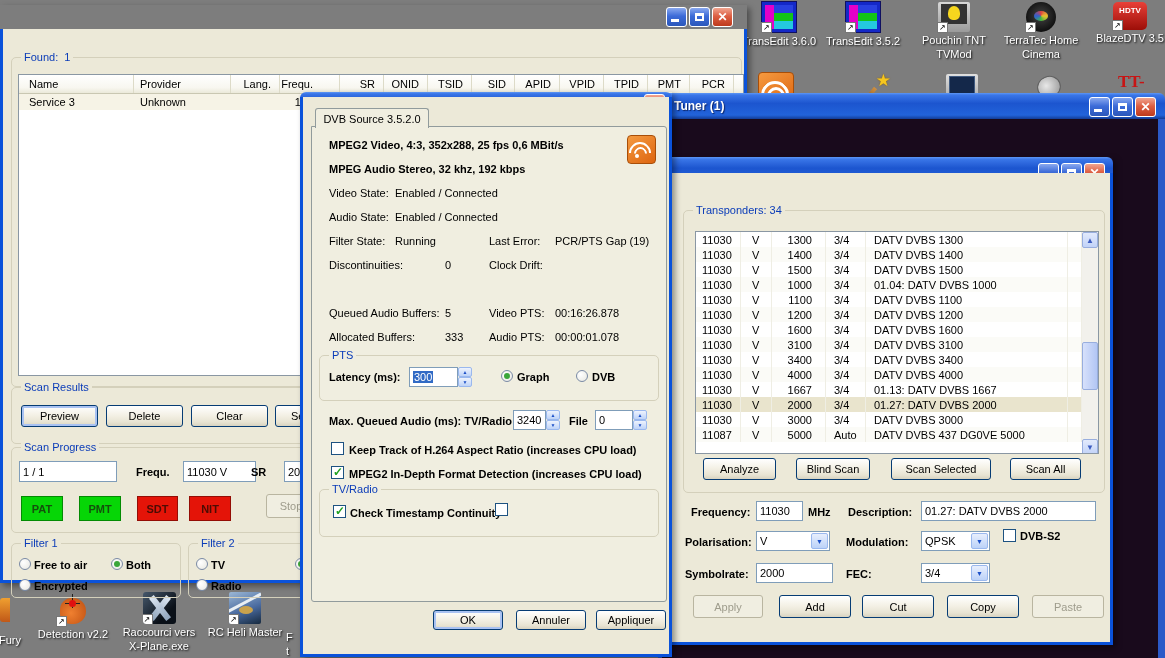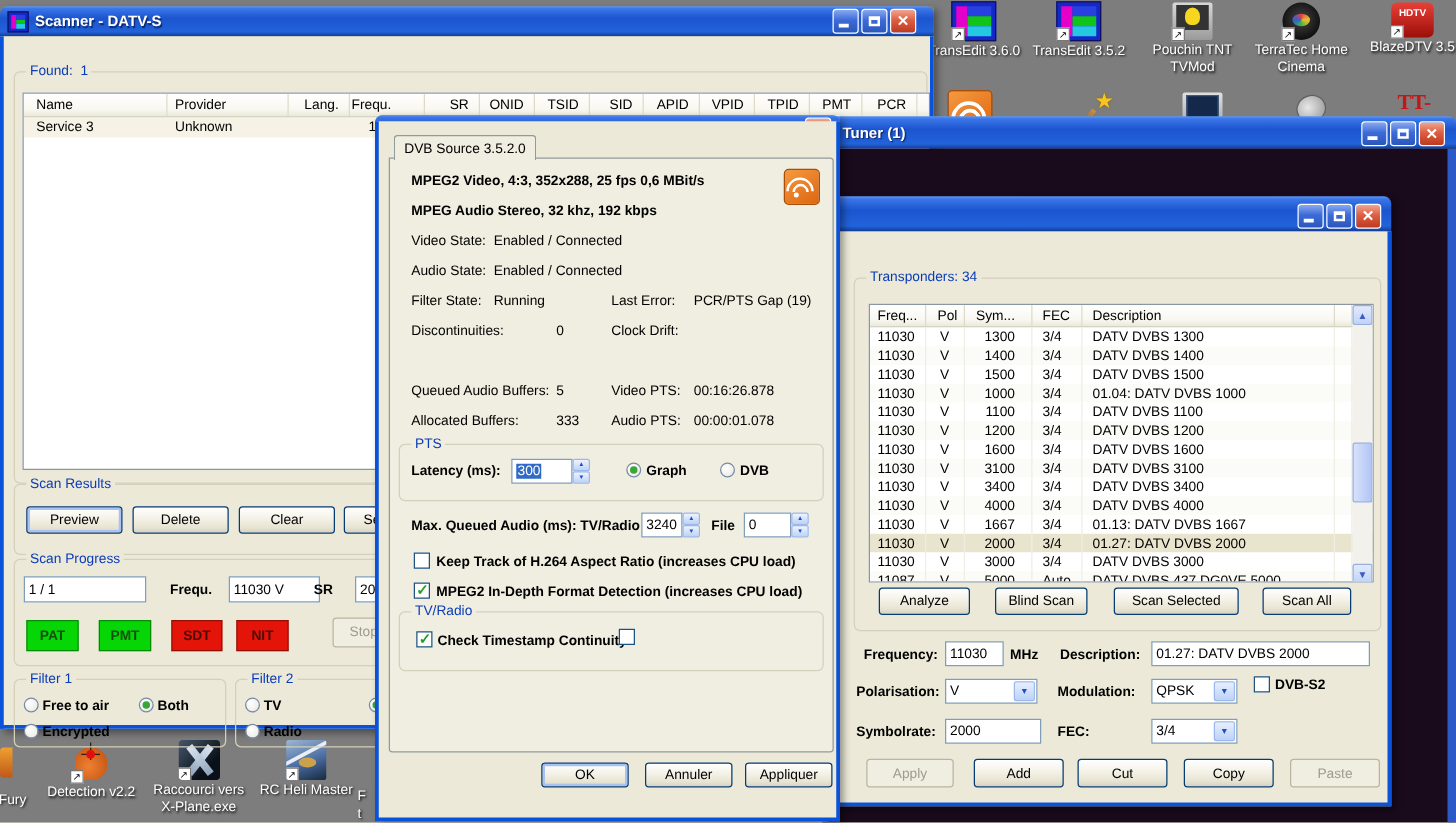--- a/index.html
+++ b/index.html
@@ -228,29 +228,20 @@
         <span class="body"></span>
         <span class="sc"></span>
       </div>
     <div class="dlabel">RC Heli Master</div>
   </div>
   <span class="frag" style="left:286px;top:631px">F</span>
   <span class="frag" style="left:286px;top:645px">t</span>
 </div>
 
 <div class="win shadow" id="scanner" style="left:0;top:5px;width:747px;height:578px;z-index:1">
-  <div class="titlebar" style="height:24px">
-    <span class="i-te" style="width:15px;height:15px;margin:0 5px 0 3px;transform:scale(1);">
-        <span class="m" style="left:2px;top:2px;width:4px;height:11px"></span>
-        <span class="b1" style="left:6px;top:2px;right:2px;height:4px"></span>
-        <span class="b2" style="left:6px;top:6px;right:2px;height:3px"></span>
-        <span class="b3" style="left:6px;top:9px;right:2px;height:4px"></span>
-      </span>
-    <span>Scanner - DATV-S</span>
-  </div>
   <div class="tbtns" style="right:14px;top:2px">
     <span class="tb">
         <span class="g-min"></span>
       </span>
     <span class="tb">
         <span class="g-max"></span>
       </span>
     <span class="tb close">
         <span class="g-x">✕</span>
       </span>
@@ -363,35 +354,27 @@
     <span class="tb">
         <span class="g-min"></span>
       </span>
     <span class="tb">
         <span class="g-max"></span>
       </span>
     <span class="tb close">
         <span class="g-x">✕</span>
       </span>
   </div>
-  <div class="client" style="top:28px">
+  <div class="client" style="top:16px">
 
     <div class="gb" style="left:28px;top:37px;width:422px;height:283px">
       <span class="gbl">Transponders: 34</span>
     </div>
 
     <div class="tbl grid" style="left:40px;top:58px;width:404px;height:223px">
-      <div class="trow hrow" style="height:17px">
-        <span class="hcell" style="width:45px;padding-left:6px">Freq...</span>
-        <span class="hcell" style="width:31px;padding-left:9px">Pol</span>
-        <span class="hcell ar" style="width:54px;padding-right:13px">Sym...</span>
-        <span class="hcell" style="width:40px;padding-left:8px">FEC</span>
-        <span class="hcell" style="width:202px;padding-left:8px">Description</span>
-        <span class="hcell" style="width:14px"></span>
-      </div>
       <div id="tp-rows">
           <div class="trow" style="height: 15px; background: rgb(255, 255, 255);">
             <span class="cell" style="width:45px;padding-left:6px">11030</span>
             <span class="cell" style="width:31px;padding-left:11px">V</span>
             <span class="cell ar" style="width:54px;padding-right:13px">1300</span>
             <span class="cell" style="width:40px;padding-left:8px">3/4</span>
             <span class="cell" style="width:202px;padding-left:8px">DATV DVBS 1300</span>
             <span class="cell" style="width:14px;"></span>
           </div>
           <div class="trow" style="height: 15px; background: rgb(251, 251, 247);">

